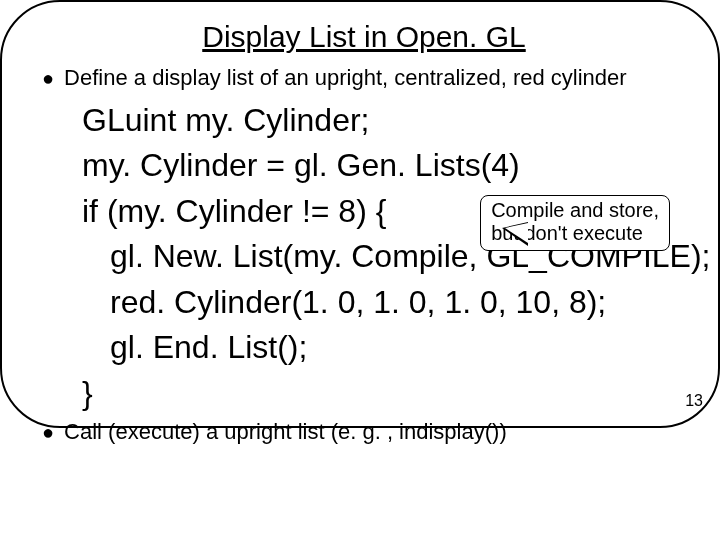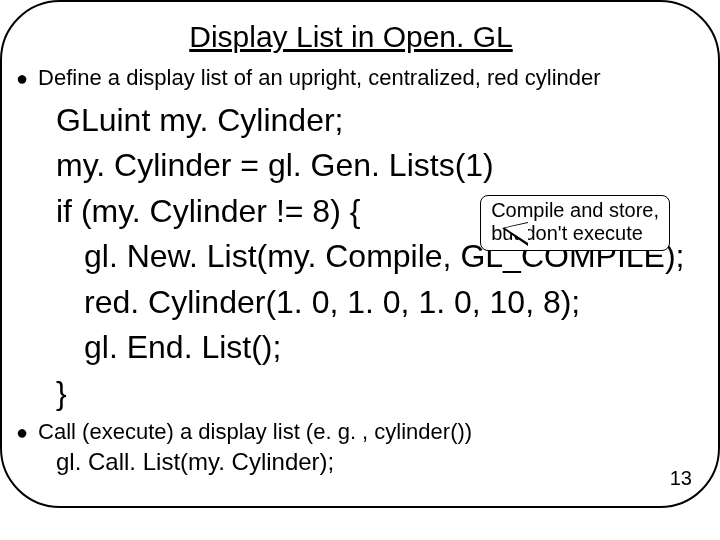--- a/index.html
+++ b/index.html
@@ -6,24 +6,24 @@
     body {
       width: 720px;
       height: 540px;
       background: #fff;
       font-family: Verdana, Geneva, sans-serif;
       position: relative;
       overflow: hidden;
     }
     .slide {
       width: 720px;
-      height: 508px;
+      height: 428px;
       border: 2px solid #000;
       border-radius: 60px;
-      padding: 18px 28px 10px 10px;
+      padding: 18px 28px 10px 36px;
       position: relative;
     }
     .title {
       text-align: center;
       font-size: 30px;
       text-decoration: underline;
       margin-bottom: 10px;
       font-weight: 400;
     }
     .bullet-row {
@@ -88,53 +88,52 @@
     }
     .second-bullet { margin-top: 2px; }
     .tail-code {
       margin-left: 44px;
       font-size: 24px;
       margin-top: 2px;
     }
     .page-num {
       position: absolute;
       bottom: 16px;
-      right: 26px;
-      font-size: 20px;
+      right: 15px;
+      font-size: 16px;
     }
   </style>
 </head>
 <body>
 
 <div class="slide">
 
   <h1 class="title">Display List in Open. GL</h1>
 
   <div class="bullet-row">
     <span class="bullet">●</span>
     <span class="bullet-text">Define a display list of an upright, centralized, red cylinder</span>
   </div>
 
   <div class="code-block">
     <div class="code-line">GLuint my. Cylinder;</div>
-    <div class="code-line">my. Cylinder = gl. Gen. Lists(1)</div>
+    <div class="code-line">my. Cylinder = gl. Gen. Lists(4)</div>
     <div class="code-line">if (my. Cylinder != 8) {</div>
     <div class="code-line indent1">gl. New. List(my. Compile, GL_COMPILE);</div>
     <div class="code-line indent1">red. Cylinder(1. 0, 1. 0, 1. 0, 10, 8);</div>
     <div class="code-line indent1">gl. End. List();</div>
     <div class="code-line">}</div>
   </div>
 
   <div class="callout">
     <div>Compile and store,</div>
     <div>but don't execute</div>
   </div>
   <div class="callout-tail"></div>
 
   <div class="bullet-row second-bullet">
     <span class="bullet">●</span>
-    <span class="bullet-text">Call (execute) a display list (e. g. , cylinder())</span>
+    <span class="bullet-text">Call (execute) a upright list (e. g. , indisplay())</span>
   </div>
 
-  <div class="tail-code">gl. Call. List(my. Cylinder);</div>
 
   <div class="page-num">13</div>
 </div>
 
 </body></html>

